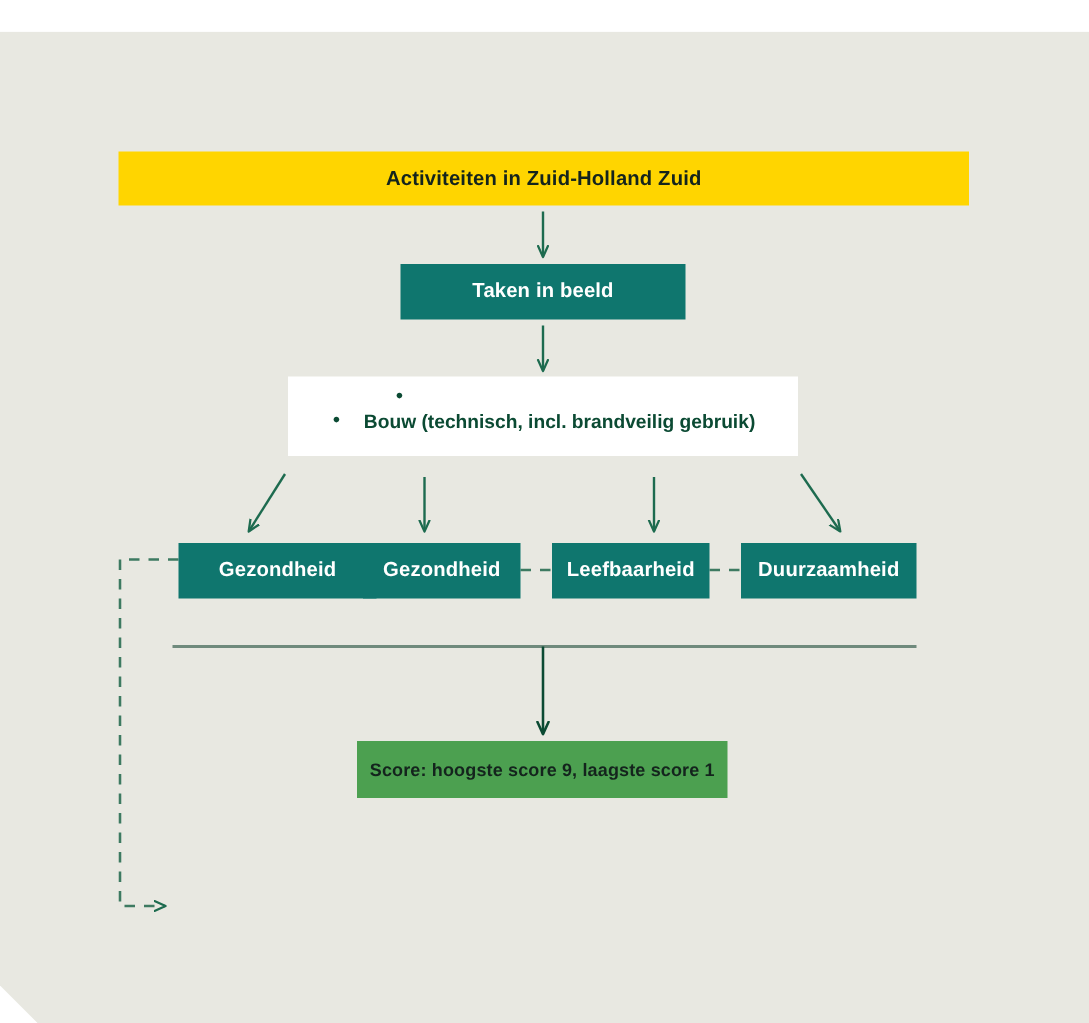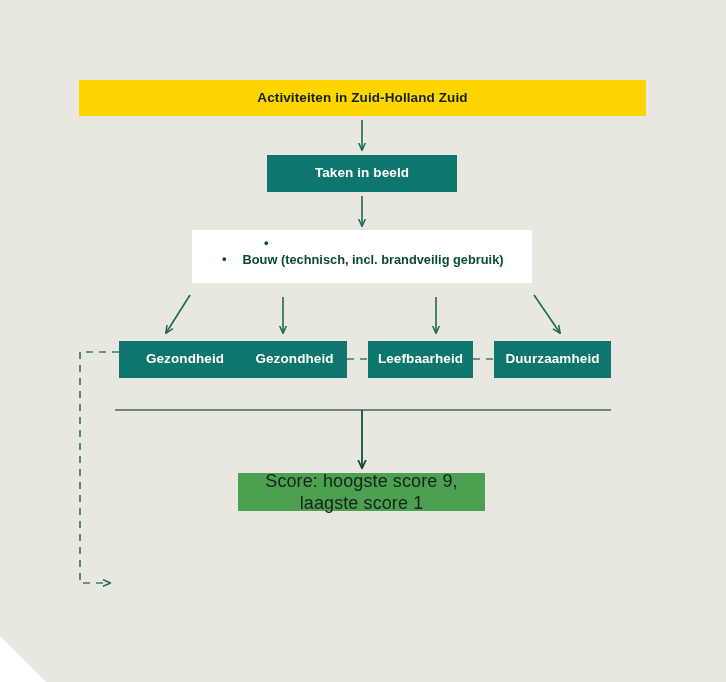--- a/index.html
+++ b/index.html
@@ -12,20 +12,21 @@
     width: 726px;
     height: 682px;
     font-family: "Liberation Sans", sans-serif;
     overflow: hidden;
   }
   #stage {
     position: relative;
     width: 726px;
     height: 548px;
     background: #ffffff;
+    margin-top: 21px;
   }
   
   #canvas-panel {
     position: absolute;
     left: 0;
     top: 0;
     width: 726px;
     height: 682px;
     background: #e8e8e1;
     -webkit-clip-path: polygon(0 0, 726px 0, 726px 682px, 46px 682px, 0 636px);
@@ -110,21 +111,21 @@
 
   
   #node-score {
     left: 238px;
     top: 473px;
     width: 247px;
     height: 38px;
     background: #4ca050;
     color: #14241d;
   }
-  #node-score .node-title { font-weight: normal; font-size: 18px; }
+  #node-score .node-title { font-weight: bold; font-size: 12px; }
 
   
   #node-assessment {
     left: 117px;
     top: 565px;
     width: 211px;
     height: 36px;
     background: #ffffff;
     color: #0b4a33;
   }

